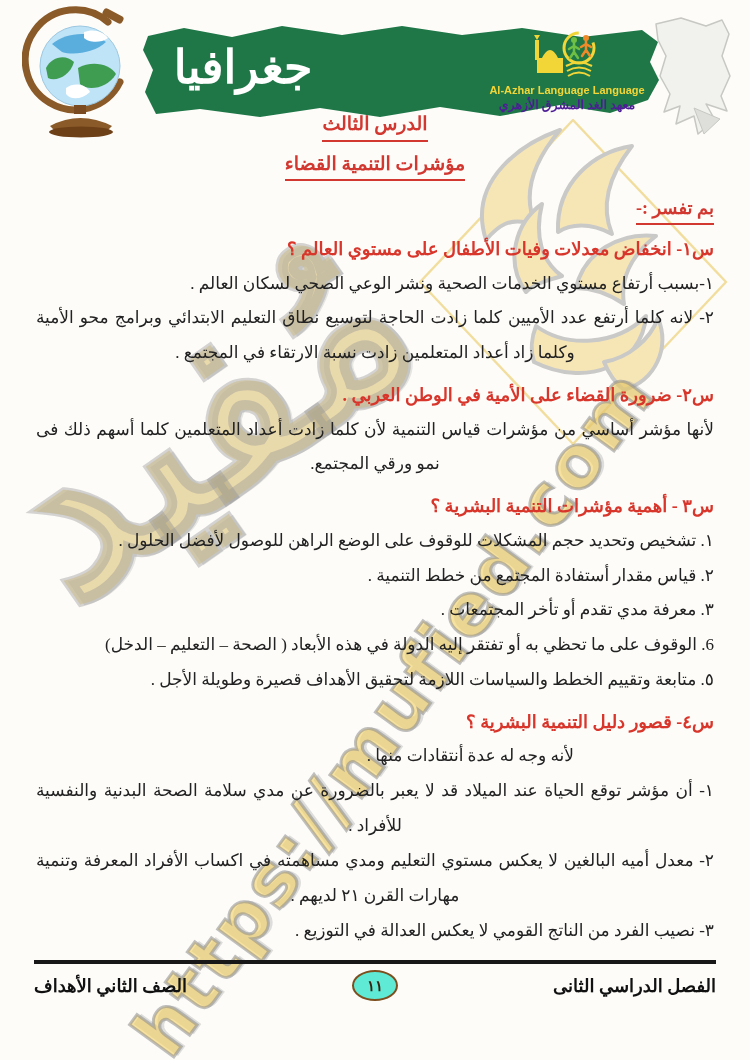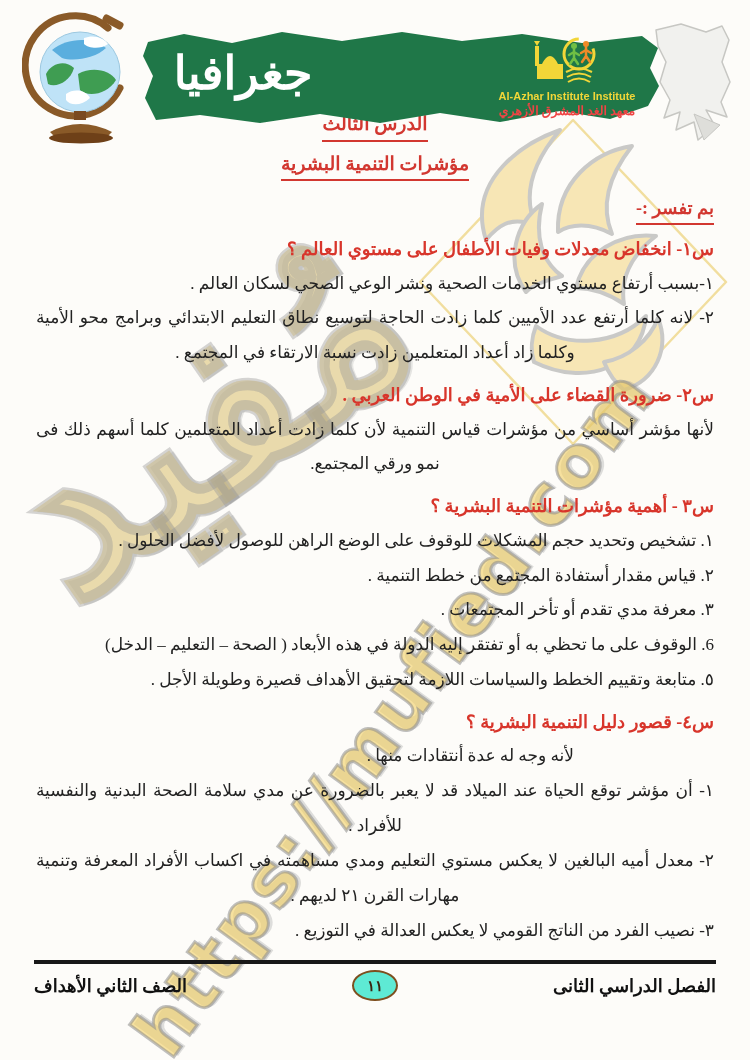--- a/index.html
+++ b/index.html
@@ -20,31 +20,31 @@
   .wm-url {
     position:absolute; left:150px; top:1005px; font-size:72px; font-weight:bold;
     letter-spacing:3px; color:rgba(242,209,101,.62);
     -webkit-text-stroke:3px rgba(140,140,140,.55);
     text-shadow:3px 3px 0 rgba(150,150,150,.30);
     transform:rotate(-54deg); transform-origin:0 50%; white-space:nowrap;
     font-family:"DejaVu Sans",sans-serif;
   }
 
   
-  .header { position:absolute; left:0; top:6px; width:750px; height:140px; z-index:2; }
+  .header { position:absolute; left:0; top:0; width:750px; height:140px; z-index:2; }
   .globe { position:absolute; left:22px; top:6px; }
   .banner-svg { position:absolute; left:140px; top:20px; }
   .banner-title {
     position:absolute; left:168px; top:40px; width:150px; color:#ffffff;
     font-size:46px; font-weight:bold; text-align:center; z-index:3;
     font-family:"Liberation Serif",serif;
   }
   .inst { position:absolute; left:478px; top:28px; width:178px; text-align:center; z-index:3; }
   .inst-en { color:#f2d638; font-size:11px; font-weight:bold; font-family:"Liberation Sans",sans-serif; line-height:1.15; }
-  .inst-ar { color:#ef4444; font-size:12.5px; font-weight:bold; line-height:1.3; }
+  .inst-ar { color:#4c1d95; font-size:12.5px; font-weight:bold; line-height:1.3; }
   .torn { position:absolute; left:636px; top:16px; }
 
   
   .titles { position:relative; z-index:1; text-align:center; padding-top:110px; }
   .redline {
     display:inline-block; color:#d23730; font-weight:bold; font-size:19px;
     border-bottom:2px solid #d23730; padding-bottom:1px; line-height:1.5;
   }
   .titles .t2 { margin-top:8px; }
 
@@ -131,33 +131,33 @@
         <g stroke="#f08a28" stroke-width="2.5" stroke-linecap="round" fill="none">
           <circle cx="52" cy="10" r="3" fill="#f08a28" stroke="none"></circle>
           <path d="M52,13 L52,22 M52,16 L47,19 M52,16 L57,19 M52,22 L48,28 M52,22 L56,28"></path>
         </g>
         <g stroke="#f2d638" stroke-width="2" fill="none">
           <path d="M32,38 Q45,31 58,38"></path>
           <path d="M33,43 Q45,36 57,43"></path>
           <path d="M34,48 Q45,41 56,48"></path>
         </g>
       </svg>
-      <div class="inst-en">Al-Azhar Institute Institute</div>
+      <div class="inst-en">Al-Azhar Language Language</div>
       <div class="inst-ar">معهد الغد المشرق الأزهري</div>
     </div>
 
     <svg class="torn" width="102" height="128" viewBox="0 0 102 128">
       <path d="M20,8 L45,2 L70,10 L86,4 L93,18 L86,40 L94,60 L85,80 L91,95 L70,88 L79,104 L62,118 L58,100 L40,108 L44,90 L28,96 L34,78 L24,60 L30,40 L22,24 Z" fill="#f1f1ee" stroke="#c7c7c3" stroke-width="1.5" stroke-linejoin="round"></path>
       <path d="M58,92 L84,103 L68,118 Z" fill="#dededa" stroke="#c7c7c3" stroke-width="1"></path>
     </svg>
   </div>
 
   <div class="titles">
     <div><span class="redline">الدرس الثالث</span></div>
-    <div class="t2"><span class="redline">مؤشرات التنمية البشرية</span></div>
+    <div class="t2"><span class="redline">مؤشرات التنمية القضاء</span></div>
   </div>
 
   <main>
 
     <div class="prompt-wrap">
       <span class="redline" style="font-size:18px">بم تفسر :-</span>
     </div>
 
     <div class="qh">س١- انخفاض معدلات وفيات الأطفال على مستوي العالم ؟</div>
     <div class="ans">١-بسبب أرتفاع مستوي الخدمات الصحية ونشر الوعي الصحي لسكان العالم .</div>

